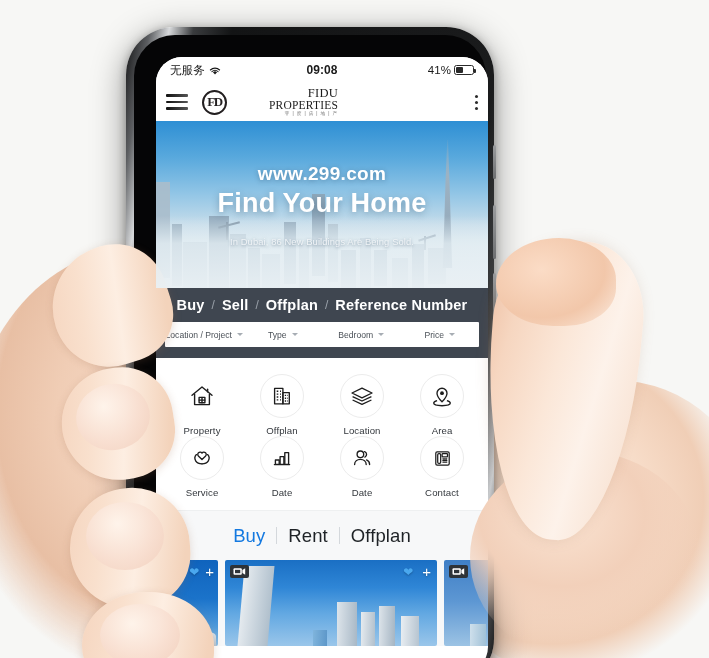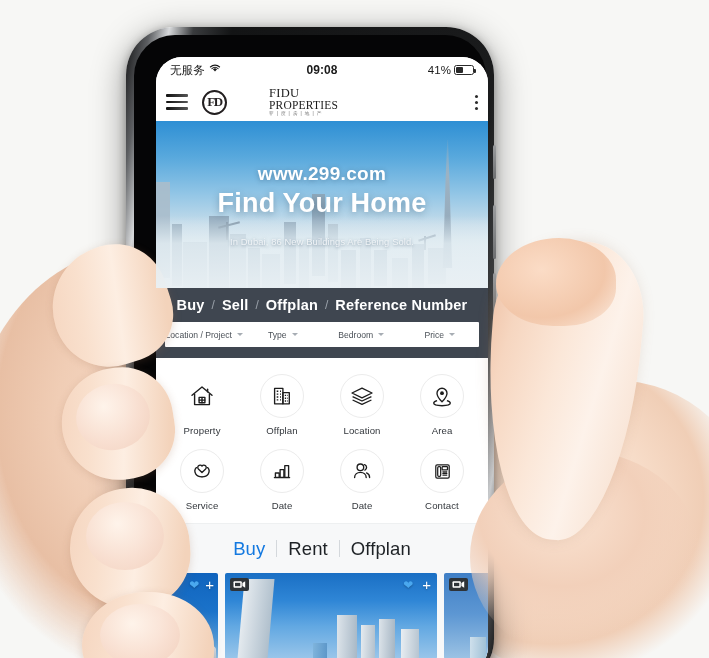--- a/index.html
+++ b/index.html
@@ -126,21 +126,21 @@
   .sb3 { top:246px; height:54px; }
 
   
   .statusbar {
     height:26px; background:#fff;
     display:flex; align-items:center;
     padding:0 14px;
     font-size:11.5px; color:#1a1a1a;
     letter-spacing:.1px;
   }
-  .sb-left { display:flex; align-items:flex-start; gap:4px; width:33%; }
+  .sb-left { display:flex; align-items:flex-end; gap:4px; width:33%; }
   .sb-center { width:34%; text-align:center; font-weight:600; font-size:12px;}
   .sb-right { width:33%; display:flex; align-items:center; justify-content:flex-end; gap:3px; }
   .wifi-icon { display:inline-block; }
   .battery {
     width:20px; height:10px; border:1.2px solid #2a2a2a; border-radius:2.5px;
     position:relative; display:inline-block;
   }
   .battery::after {
     content:""; position:absolute; right:-3px; top:3px;
     width:1.8px; height:4px; background:#2a2a2a; border-radius:0 1px 1px 0;
@@ -149,21 +149,21 @@
 
   
   .appbar {
     height:38px; background:#fff;
     display:flex; align-items:center;
     padding:0 10px;
   }
   .hamburger { width:22px; display:flex; flex-direction:column; gap:4px; cursor:pointer; }
   .hamburger span { display:block; height:2.6px; border-radius:1px;
     background:linear-gradient(90deg,#111,#555); }
-  .logo-wrap { display:flex; align-items:center; gap:5px; margin-left:14px; }
+  .logo-wrap { display:flex; align-items:center; gap:5px; margin-left:14px;text-align:right; }
   .logo-mark {
     width:25px; height:25px; border-radius:50%;
     border:2px solid #231f20; position:relative;
     display:flex; align-items:center; justify-content:center;
     font-family:"Liberation Serif", serif; font-weight:bold;
     font-size:13px; color:#231f20; letter-spacing:-1.5px;
   }
   .logo-text { line-height:1;margin-left:37px; }
   .logo-t1 { font-family:"Liberation Serif", serif; font-size:12.5px; color:#1b1b1b; letter-spacing:.3px; }
   .logo-t2 { font-family:"Liberation Serif", serif; font-size:11.5px; color:#1b1b1b; letter-spacing:.2px; }
@@ -224,21 +224,21 @@
     font-size:8.6px; color:#4b5158; cursor:pointer;
   }
   .caret {
     width:0; height:0; border-left:3.1px solid transparent; border-right:3.1px solid transparent;
     border-top:3.4px solid #a7adb4;
   }
 
   
   .grid {
     background:#fff; padding:16px 6px 12px;
-    display:grid; grid-template-columns:repeat(4,1fr); row-gap:13px;
+    display:grid; grid-template-columns:repeat(4,1fr); 
   }
   .gitem { display:flex; flex-direction:column; align-items:center; gap:7px; cursor:pointer; }
   .gcircle {
     width:44px; height:44px; border-radius:50%;
     border:1px solid #ececec;
     display:flex; align-items:center; justify-content:center;
     background:#fff;
   }
   .gcircle.noring { border-color:transparent; }
   .glabel { font-size:9.6px; color:#33373c; letter-spacing:.1px; }

